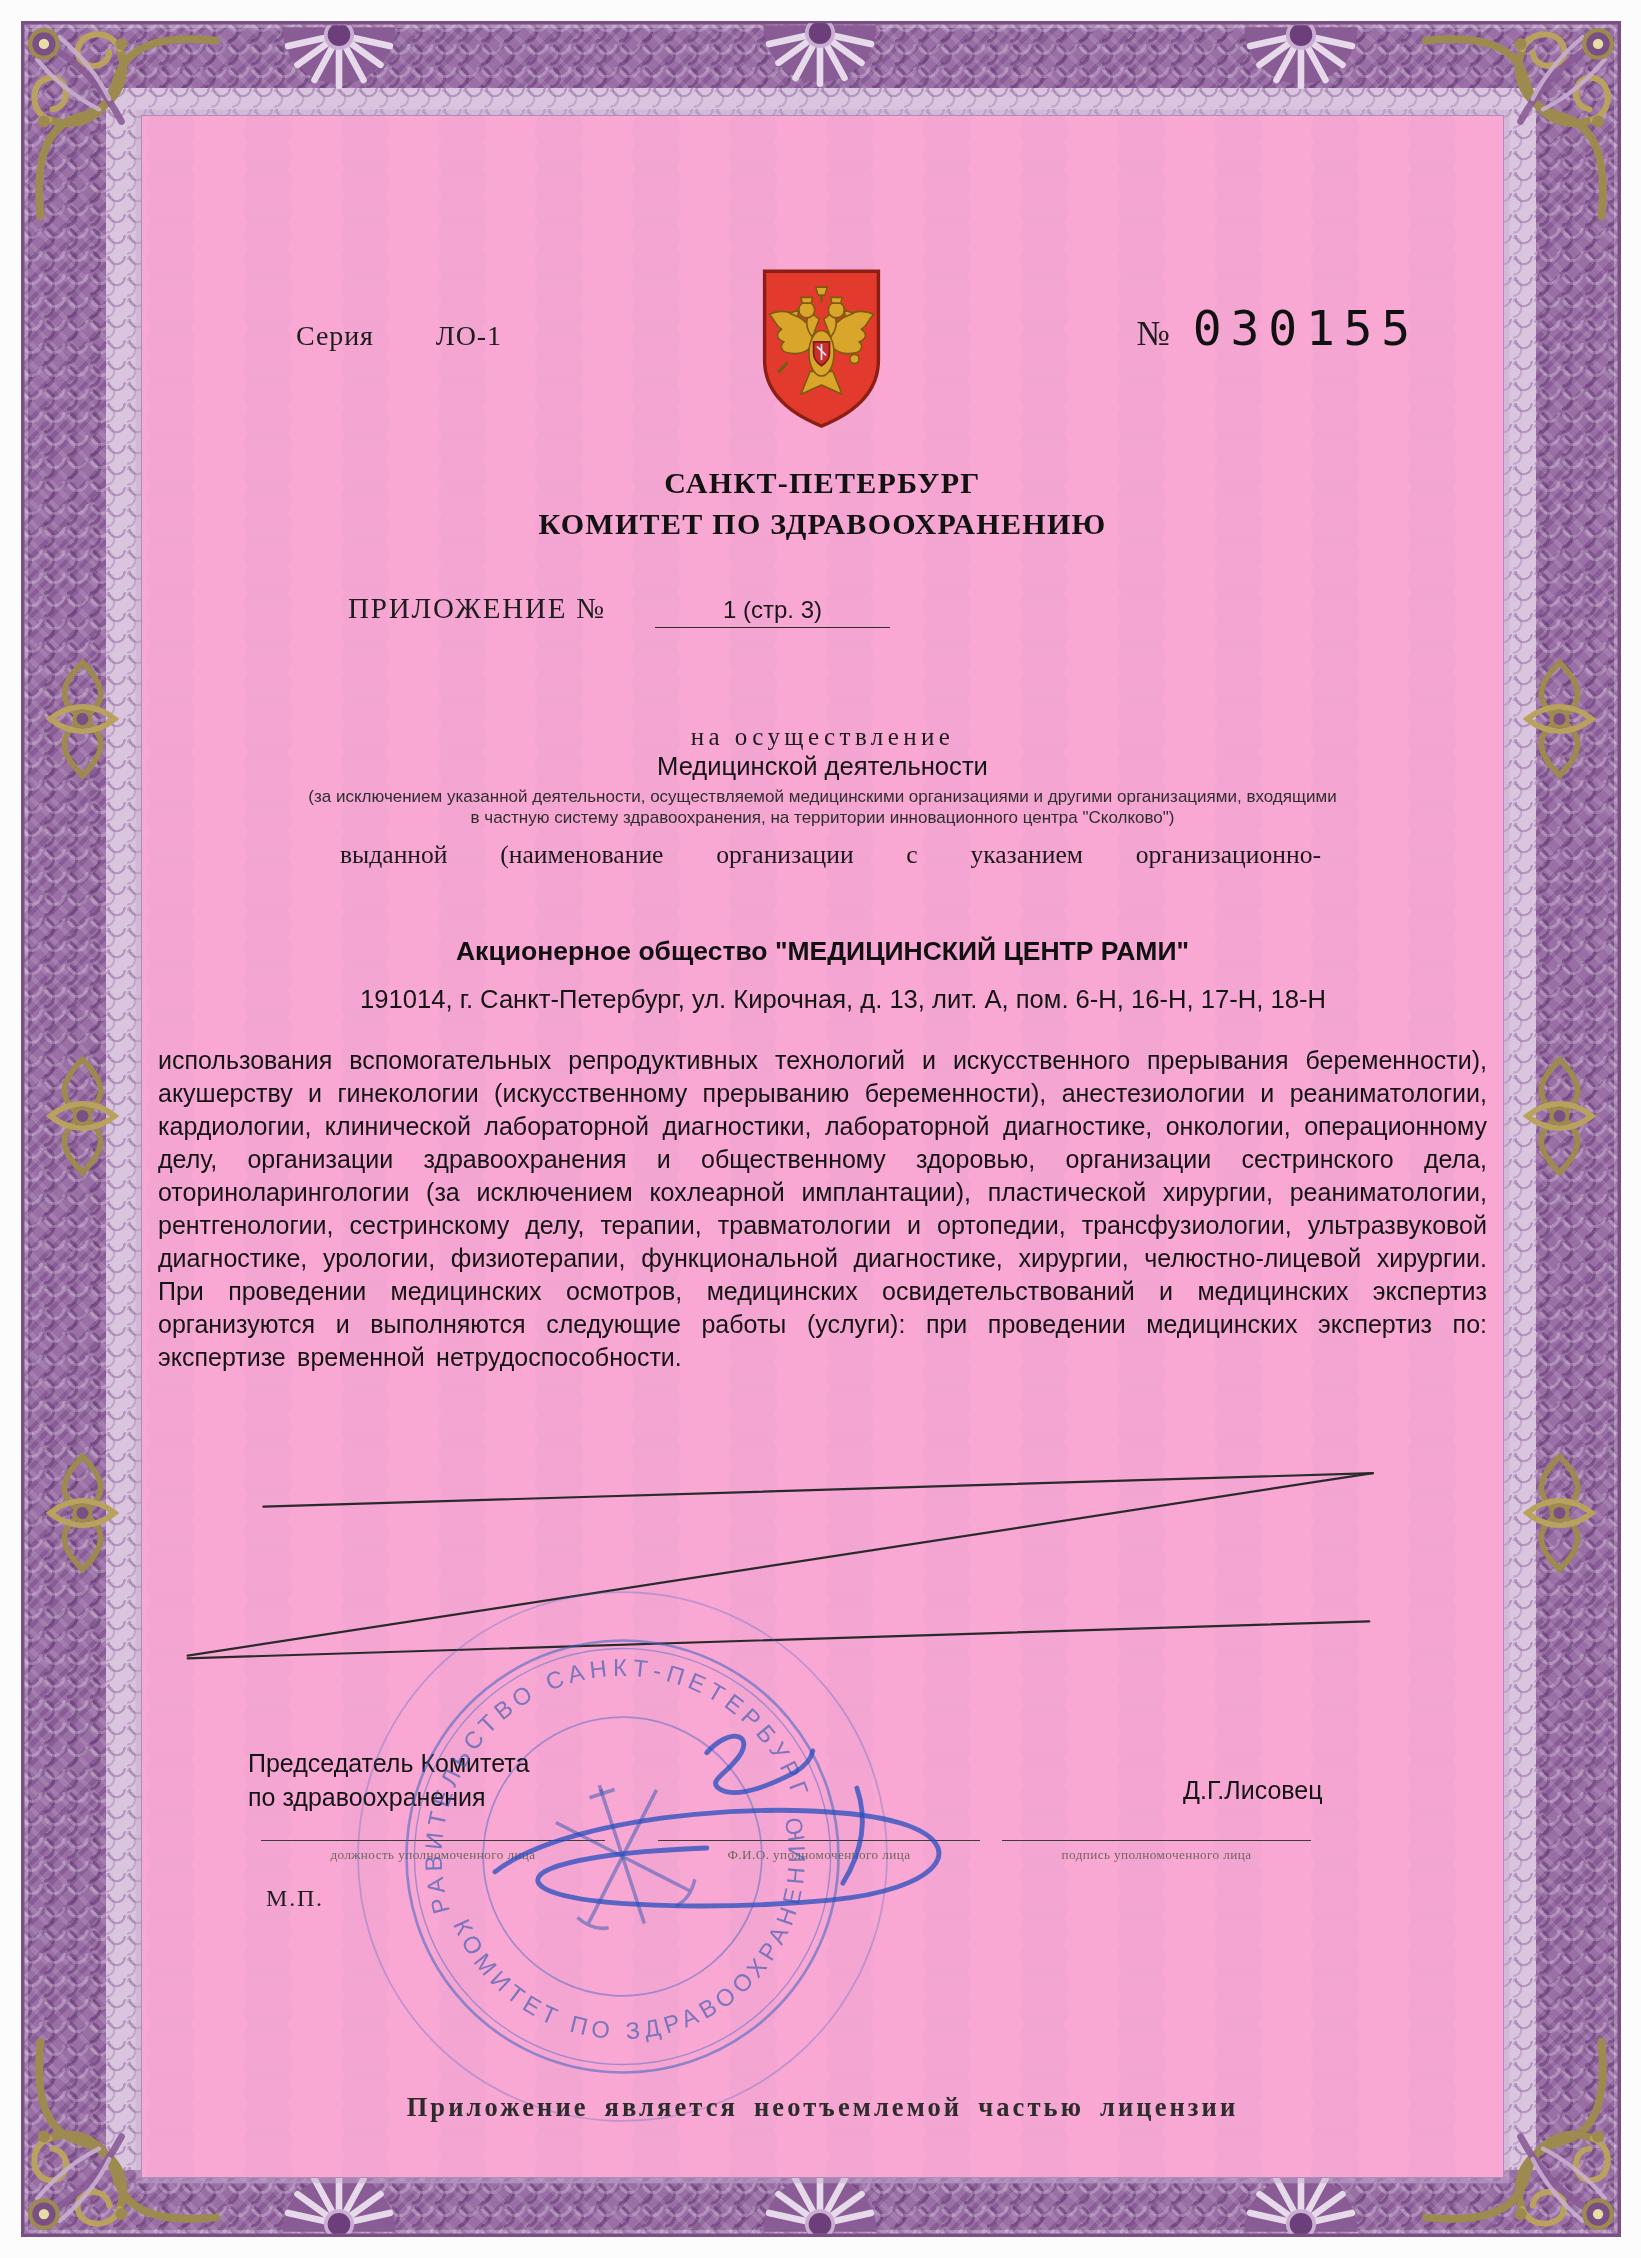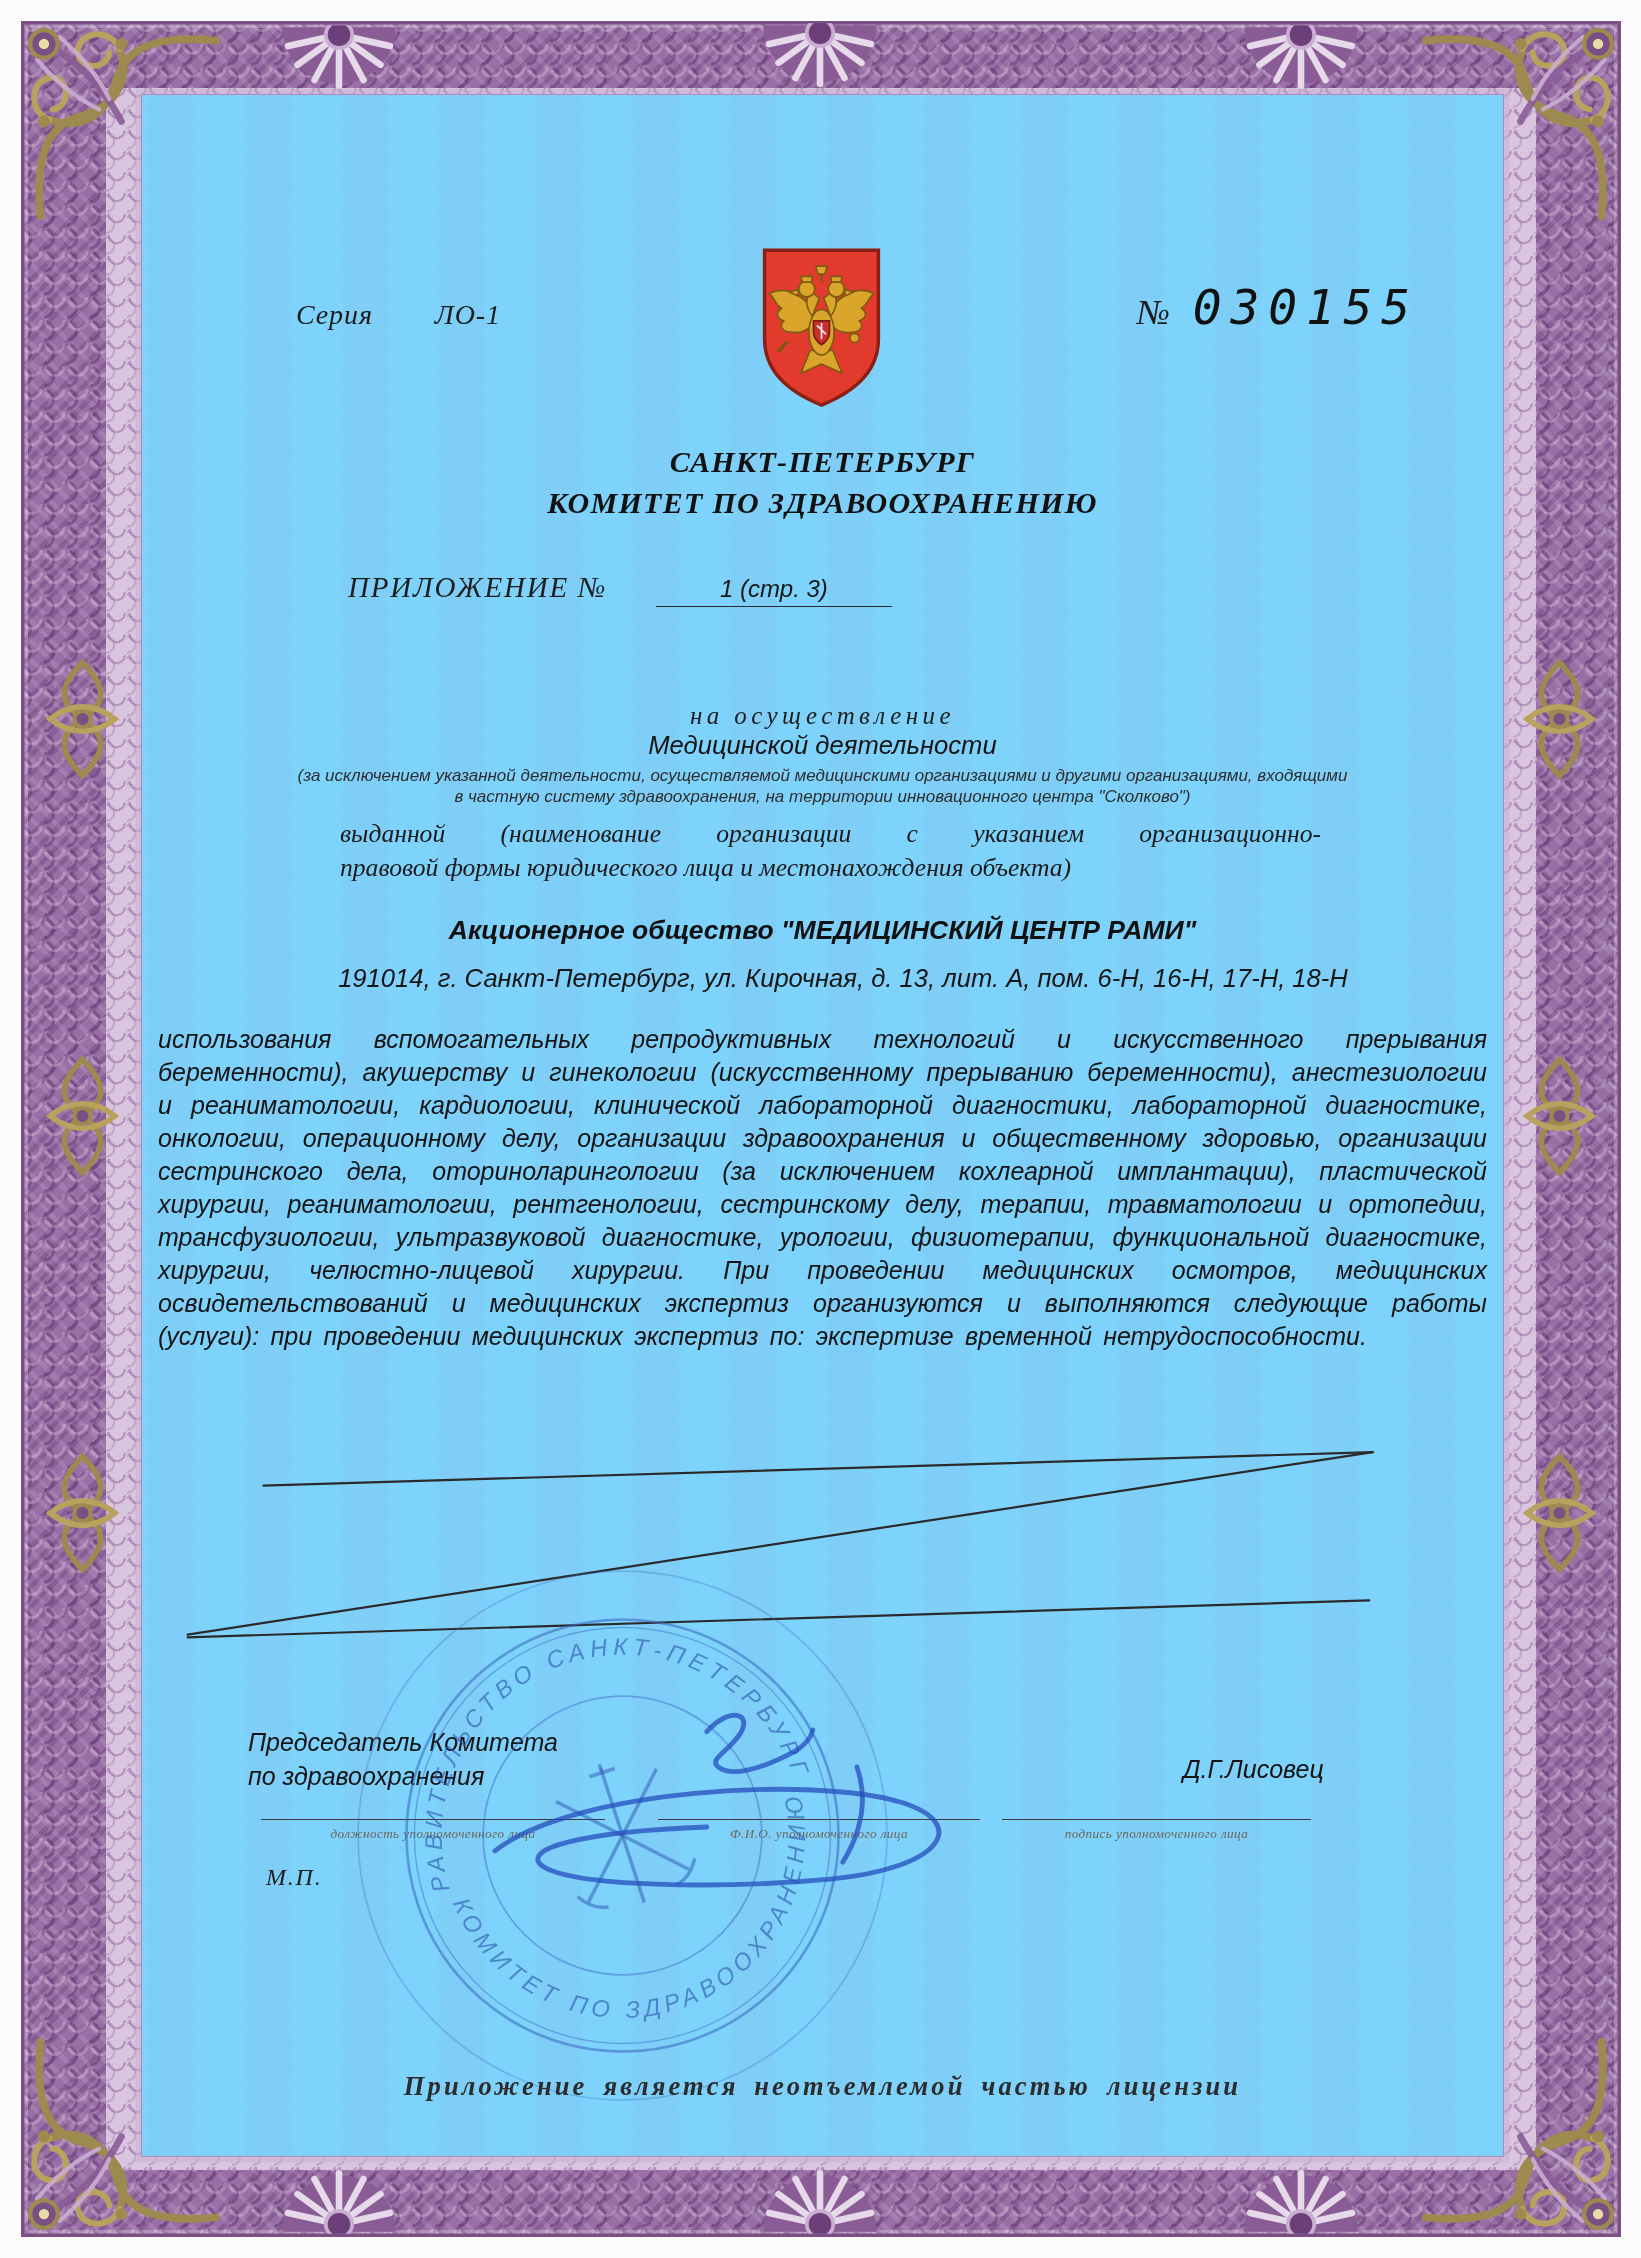--- a/index.html
+++ b/index.html
@@ -30,22 +30,22 @@
   .corner{position:absolute;width:198px;height:198px;}
   .corner.tl{left:25px;top:25px;}
   .corner.tr{right:25px;top:25px;transform:scaleX(-1);}
   .corner.bl{left:25px;bottom:25px;transform:scaleY(-1);}
   .corner.br{right:25px;bottom:25px;transform:scale(-1,-1);}
   .fan{position:absolute;width:132px;height:76px;}
   .fan.topedge{transform:rotate(180deg);}
   .knot{position:absolute;width:97px;height:132px;}
   
   .sheet{
-    position:absolute;left:141px;top:94px;width:1361px;height:2061px;
-    background:#7dd3fc;border:1.8px solid #b08cba;box-shadow:0 0 0 5.3px rgba(201,174,210,.5);font-style:italic;
+    position:absolute;left:141px;top:115px;width:1361px;height:2061px;
+    background:#f9a8d4;border:1.8px solid #b08cba;box-shadow:0 0 0 5.3px rgba(201,174,210,.5);
   }
   .sheet::before{
     content:'';position:absolute;inset:0;pointer-events:none;
     background-image:radial-gradient(circle at 30% 50%, rgba(160,120,175,.06) 0 34%, transparent 36%);
     background-size:97px 26.5px;
   }
   .abs{position:absolute;}
   
   .hdr-row{left:154px;right:84px;top:184px;display:flex;justify-content:space-between;align-items:baseline;}
   .hdr-left{display:flex;gap:62px;align-items:baseline;font-size:28px;letter-spacing:0.9px;}
@@ -245,21 +245,20 @@
 
 
     <div class="abs purpose-intro">на осуществление</div>
     <div class="abs purpose-activity">Медицинской деятельности</div>
     <div class="abs purpose-note">
       <div>(за исключением указанной деятельности, осуществляемой медицинскими организациями и другими организациями, входящими</div>
       <div>в частную систему здравоохранения, на территории инновационного центра "Сколково")</div>
     </div>
     <div class="abs issued">
       <div class="l1">выданной (наименование организации с указанием организационно-</div>
-      <div class="l2">правовой формы юридического лица и местонахождения объекта)</div>
     </div>
 
     <div class="abs org-name">Акционерное общество "МЕДИЦИНСКИЙ ЦЕНТР РАМИ"</div>
     <div class="abs org-address">191014, г. Санкт-Петербург, ул. Кирочная, д. 13, лит. А, пом. 6-Н, 16-Н, 17-Н, 18-Н</div>
 
     <div class="abs works">использования вспомогательных репродуктивных технологий и искусственного прерывания беременности), акушерству и гинекологии (искусственному прерыванию беременности), анестезиологии и реаниматологии, кардиологии, клинической лабораторной диагностики, лабораторной диагностике, онкологии, операционному делу, организации здравоохранения и общественному здоровью, организации сестринского дела, оториноларингологии (за исключением кохлеарной имплантации), пластической хирургии, реаниматологии, рентгенологии, сестринскому делу, терапии, травматологии и ортопедии, трансфузиологии, ультразвуковой диагностике, урологии, физиотерапии, функциональной диагностике, хирургии, челюстно-лицевой хирургии. При проведении медицинских осмотров, медицинских освидетельствований и медицинских экспертиз организуются и выполняются следующие работы (услуги): при проведении медицинских экспертиз по: экспертизе временной нетрудоспособности.</div>
 
     <svg class="abs strike" viewBox="0 0 1380 250">
       <g stroke="#2a2a2a" stroke-width="2.5" fill="none" stroke-linecap="round">
         <line x1="98" y1="56" x2="1356" y2="18"></line>

